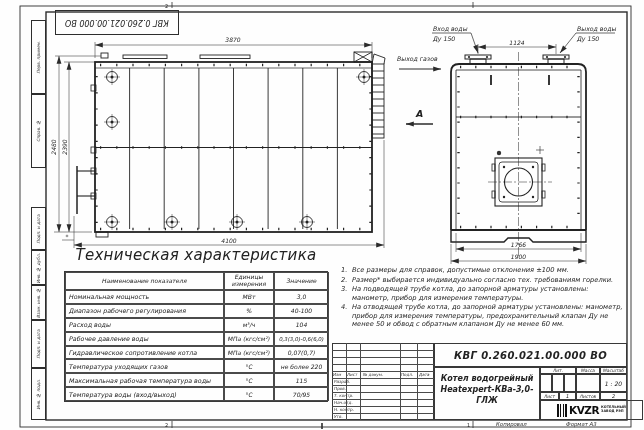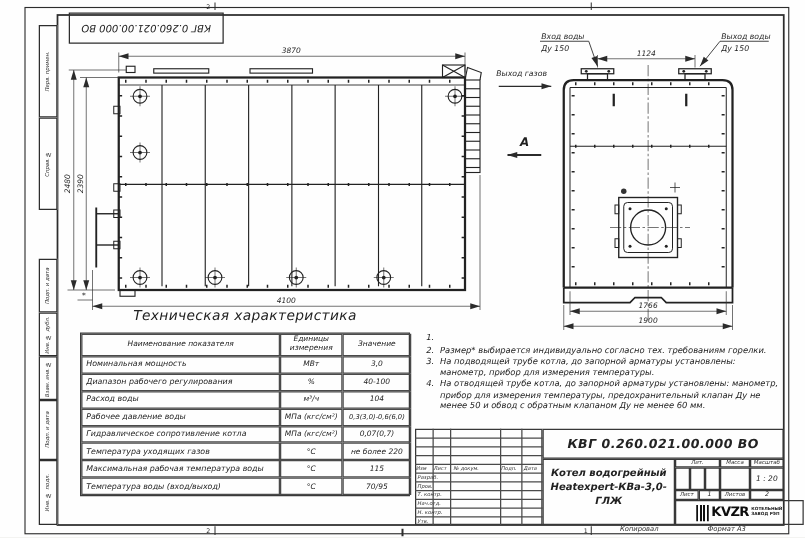--- a/index.html
+++ b/index.html
@@ -15,21 +15,21 @@
   .stamp{position:absolute;left:55px;top:10px;width:122px;height:23px;border:1px solid #2d2d2d;
          display:flex;align-items:center;justify-content:center;}
   .stamp span{transform:rotate(180deg);font-style:italic;font-size:8px;white-space:nowrap;}
   
   .vbox{position:absolute;left:31px;width:15px;border:0.9px solid #2d2d2d;box-sizing:border-box;
         display:flex;align-items:center;justify-content:center;background:#fefefe;}
   .vbox span{writing-mode:vertical-rl;transform:rotate(180deg);font-size:4.3px;font-style:italic;
         white-space:nowrap;color:#333;}
   
   #tech{position:absolute;left:64px;top:246px;width:264px;}
-  #tech .ttl{font-style:italic;font-size:11px;text-align:center;margin-bottom:7px;letter-spacing:.3px;}
+  #tech .ttl{font-style:italic;font-size:15px;text-align:center;margin-bottom:7px;letter-spacing:.3px;}
   .ttab{display:grid;grid-template-columns:159px 50px 55px;border:1px solid #3a3a3a;}
   .ttab div{border:0.6px solid #4a4a4a;box-sizing:border-box;font-style:italic;
         display:flex;align-items:center;}
   .ttab .h{height:18px;justify-content:center;text-align:center;font-size:6px;line-height:1.1;}
   .ttab .n{height:13.9px;padding-left:3px;font-size:6.3px;white-space:nowrap;}
   .ttab .c{height:13.9px;justify-content:center;font-size:6px;text-align:center;}
   
   #notes{position:absolute;left:341px;top:266px;width:284px;font-style:italic;font-size:6.7px;line-height:1.28;}
   .note{display:flex;margin-bottom:1px;}
   .note .nn{width:11px;flex:none;}
@@ -347,20 +347,21 @@
 
     <div class="n">Температура воды (вход/выход)</div>
     <div class="c">°С</div>
     <div class="c">70/95</div>
   </div>
 </div>
 
 <div id="notes">
   <div class="note">
         <span class="nn">1.</span>
+        <span>Все размеры для справок, допустимые отклонения ±100 мм.</span>
       </div>
   <div class="note">
         <span class="nn">2.</span>
         <span>Размер* выбирается индивидуально согласно тех. требованиям горелки.</span>
       </div>
   <div class="note">
         <span class="nn">3.</span>
         <span>На подводящей трубе котла, до запорной арматуры установлены: манометр, прибор для измерения температуры.</span>
       </div>
   <div class="note">

